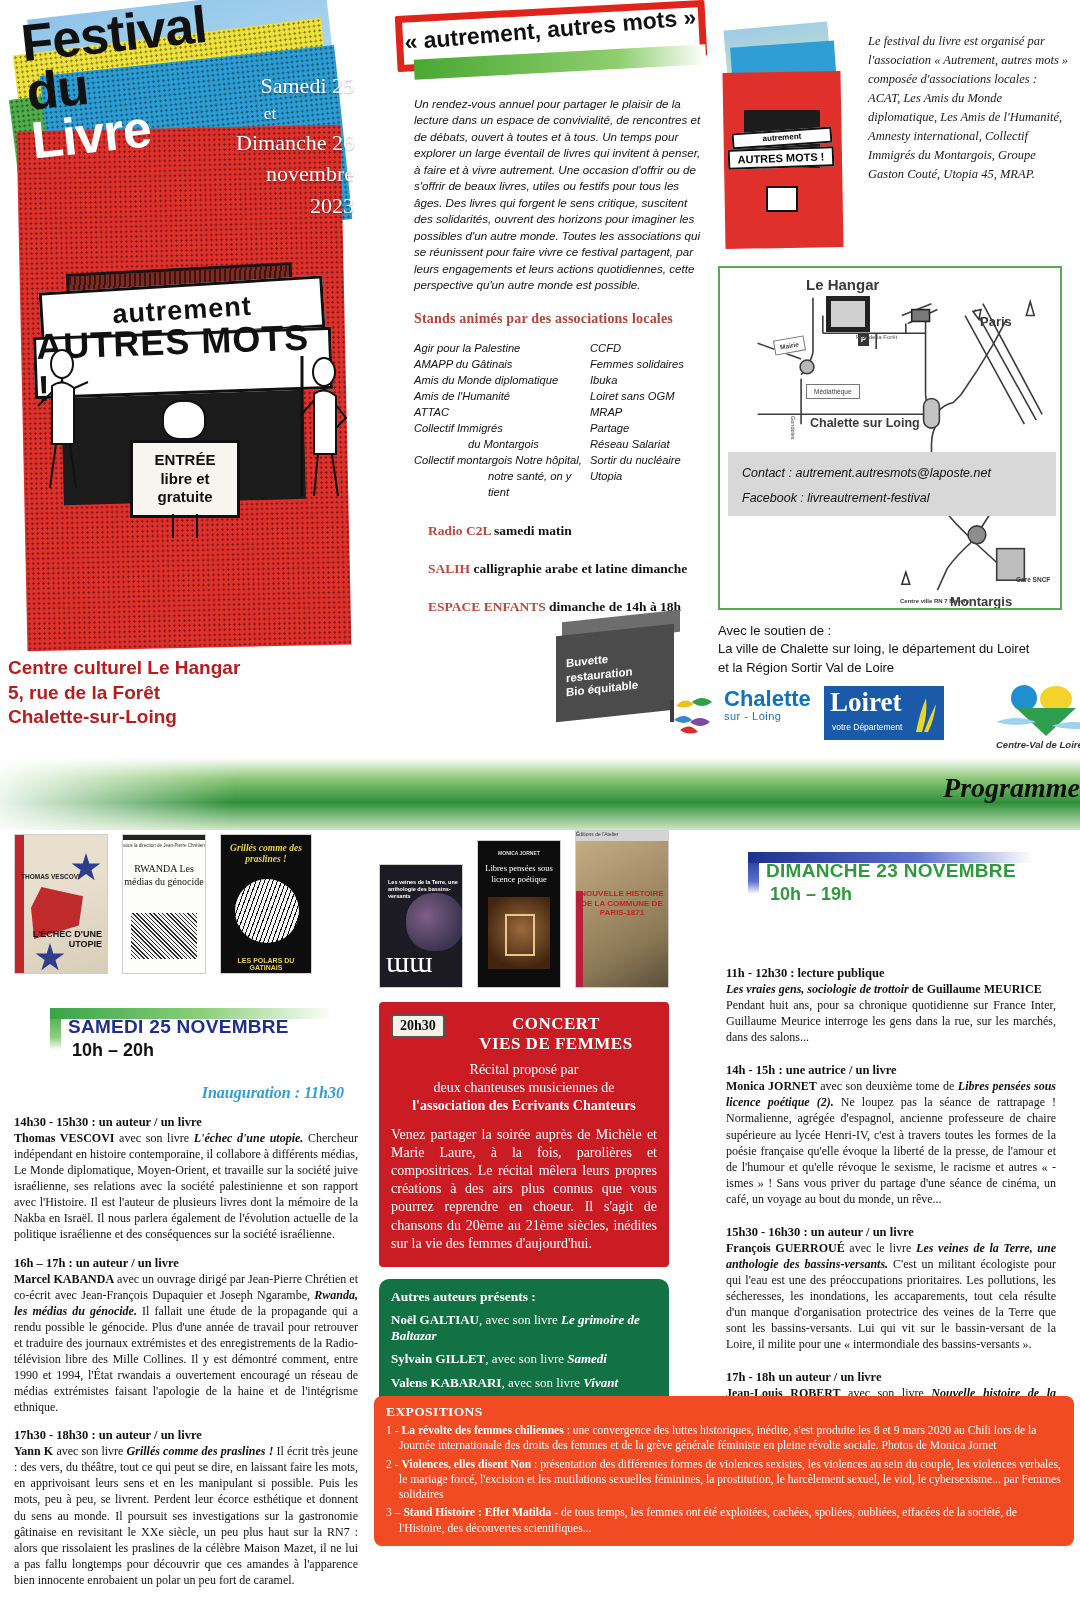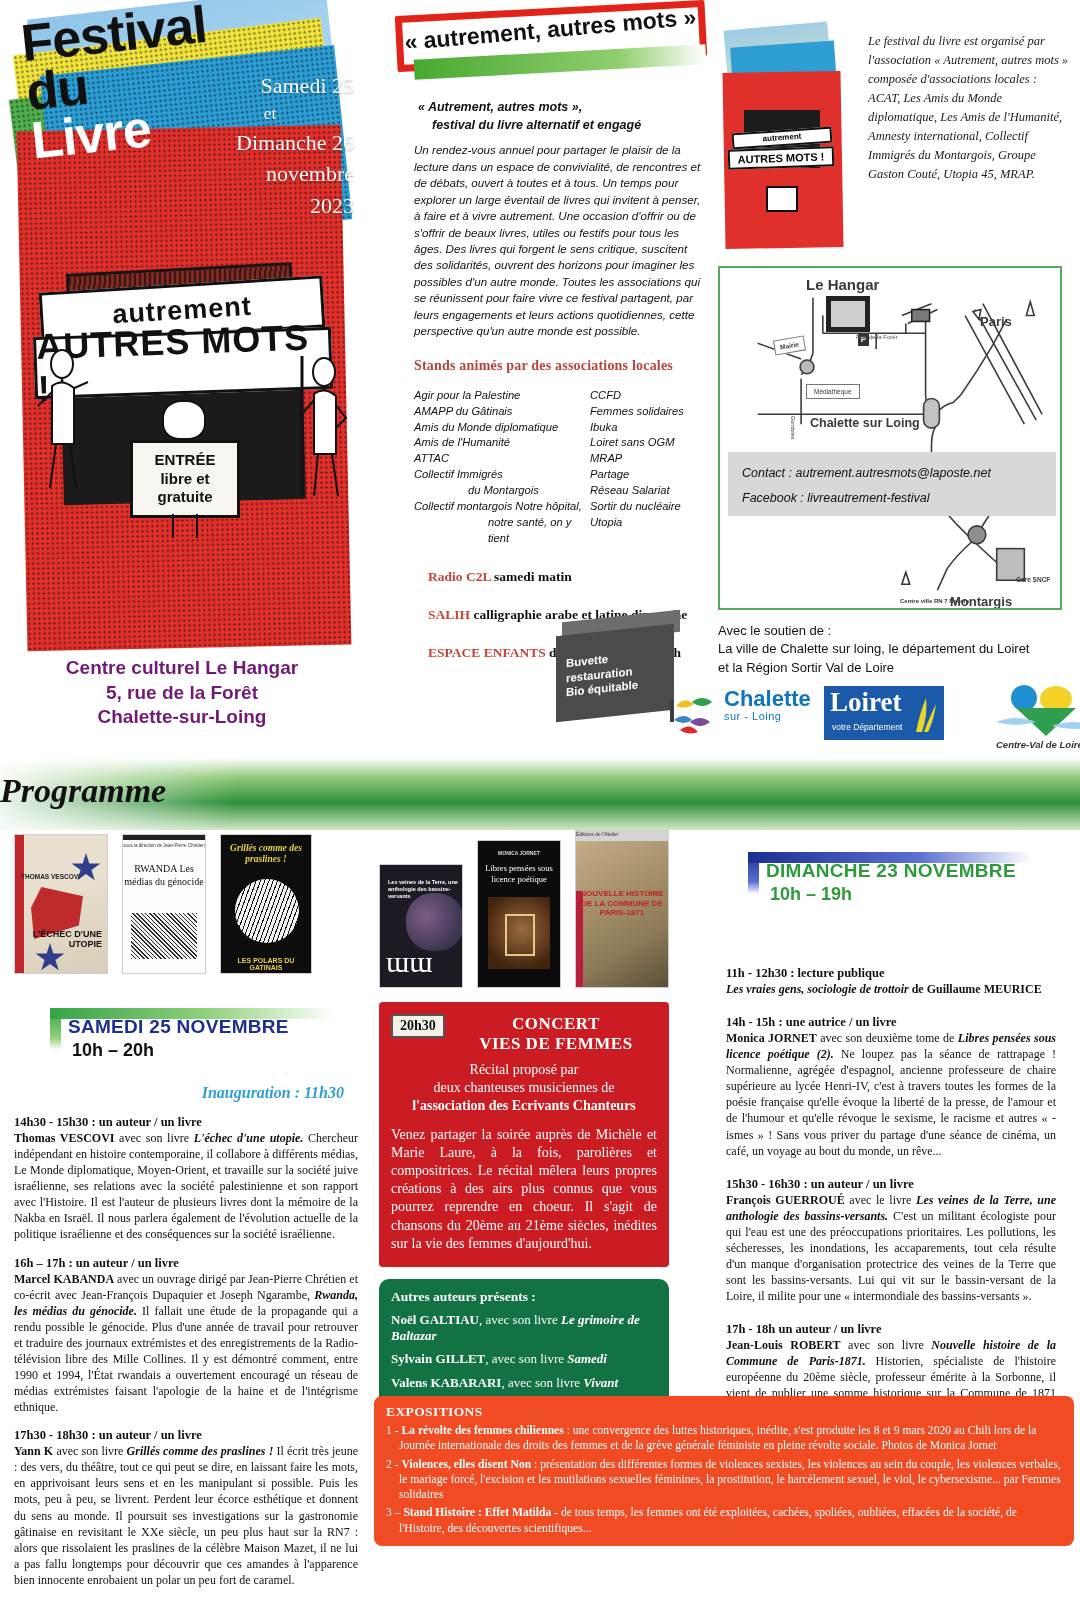--- a/index.html
+++ b/index.html
@@ -101,22 +101,22 @@
   }
   #fig-mid-head{
     position:absolute; left:128px; top:132px; width:44px; height:40px;
     background:#fff; border:2px solid #111; border-radius:44% 44% 40% 40%;
   }
   #fig-mid-legs{
     position:absolute; left:138px; top:246px; width:26px; height:24px;
     border-left:2px solid #111; border-right:2px solid #111;
   }
   #poster-venue{
-    position:absolute; left:0; top:656px; width:348px; text-align:center;
-    font-weight:700; font-size:19px; line-height:1.3; color:#701a75;
+    position:absolute; left:0; top:656px; width:348px; text-align:left;
+    font-weight:700; font-size:19px; line-height:1.3; color:#b91c1c;
   }
 
   
   #mid-col { position:absolute; left:392px; top:8px; width:318px; }
   #title-card { position:relative; height:80px; }
   #title-card .frame-red{
     position:absolute; left:4px; top:0; width:310px; height:56px;
     border:7px solid #e2231a; border-radius:2px;
     transform: rotate(-3deg);
   }
@@ -265,23 +265,23 @@
   
   #prog-band{
     position:absolute; left:0; top:758px; width:1080px; height:72px;
     background: linear-gradient(180deg,#ffffff 0%, #8ec878 28%, #2f8f3a 62%, #cfe7c4 100%);
   }
   #prog-band .wedge{
     position:absolute; left:0; top:0; width:1080px; height:72px;
     background: linear-gradient(96deg, rgba(255,255,255,.92) 0%, rgba(255,255,255,0) 22%);
   }
   #prog-title{
-    position:absolute; left:0; top:14px; width:1080px; text-align:left;
+    position:absolute; left:0; top:14px; width:1080px; text-align:right;
     font-family:"Liberation Serif", serif; font-style:italic; font-weight:700;
-    font-size:34px; color:#111;
+    font-size:28px; color:#111;
   }
 
   
   #cols{ position:absolute; left:0; top:830px; width:1080px; height:770px; }
 
   .covers{ display:flex; gap:14px; align-items:flex-end; }
   .cover{ border:1px solid #cfcfcf; position:relative; overflow:hidden; }
   .cover .ctxt{ position:absolute; width:100%; text-align:center; }
 
   
@@ -477,24 +477,20 @@
         <div>5, rue de la Forêt</div>
         <div>Chalette-sur-Loing</div>
       </div>
     </div>
 
     <div id="mid-col">
       <div id="title-card">
         <div class="frame-red"></div>
         <div class="bar-green"></div>
         <div class="tc-text">« autrement, autres mots »</div>
-      </div>
-      <div id="fest-sub">
-        <div>« Autrement, autres mots »,</div>
-        <div style="padding-left:14px">festival du livre alternatif et engagé</div>
       </div>
       <div id="fest-body">Un rendez-vous annuel pour partager le plaisir de la lecture dans un espace de convivialité, de rencontres et de débats, ouvert à toutes et à  tous. Un temps pour explorer un large éventail de livres qui invitent à penser, à faire et à vivre autrement. Une occasion d'offrir ou de s'offrir de beaux livres, utiles ou festifs pour tous les âges. Des livres qui forgent le sens critique, suscitent des solidarités, ouvrent des horizons pour imaginer les possibles d'un autre monde. Toutes les associations qui se réunissent pour faire vivre ce festival partagent, par leurs engagements et leurs actions quotidiennes, cette perspective qu'un autre monde est possible.</div>
 
       <div id="stands-title">Stands animés par des associations locales</div>
       <div id="stands-cols">
         <div class="col-a">
           <div>Agir pour la Palestine</div>
           <div>AMAPP du Gâtinais</div>
           <div>Amis du Monde diplomatique</div>
           <div>Amis de l'Humanité</div>
@@ -734,21 +730,21 @@
 
     <div id="col-right">
       <div class="day-head sun">
         <div class="corner"></div>
         <div class="dh-title">DIMANCHE 23 NOVEMBRE</div>
         <div class="dh-hours">10h – 19h</div>
       </div>
 
       <div class="slot" style="margin-top:40px">
         <div class="sl-time">11h - 12h30 :  lecture publique</div>
-        <div class="sl-body"><i>Les vraies gens, sociologie de trottoir</i><b> de Guillaume MEURICE</b><br></div>
+        <div class="sl-body"><i>Les vraies gens, sociologie de trottoir</i><b> de Guillaume MEURICE</b><br><span>Pendant huit ans, pour sa chronique quotidienne sur France Inter, Guillaume Meurice interroge les gens dans la rue, sur les marchés, dans des salons...</span></div>
       </div>
       <div class="slot" style="margin-top:18px">
         <div class="sl-time">14h - 15h :  une autrice / un livre</div>
         <div class="sl-body"><b>Monica JORNET</b><span> avec son deuxième tome de </span><i>Libres pensées sous licence poétique (2).</i><span> Ne loupez pas la séance de rattrapage ! Normalienne, agrégée d'espagnol, ancienne professeure de chaire supérieure au lycée Henri-IV, c'est à travers toutes les formes de la poésie française qu'elle évoque la liberté de la presse, de l'amour et de l'humour et qu'elle révoque le sexisme, le racisme et autres « -ismes » ! Sans vous priver du partage d'une séance de cinéma, un café, un voyage au bout du monde, un rêve...</span></div>
       </div>
       <div class="slot" style="margin-top:18px">
         <div class="sl-time">15h30 - 16h30 :  un auteur / un livre</div>
         <div class="sl-body"><b>François GUERROUÉ</b><span> avec le livre </span><i>Les veines de la Terre, une anthologie des bassins-versants.</i><span> C'est un militant écologiste pour qui l'eau est une des préoccupations prioritaires. Les pollutions, les sécheresses, les inondations, les accaparements, tout cela résulte d'un manque d'organisation protectrice des veines de la Terre que sont les bassins-versants. Lui qui vit sur le bassin-versant de la Loire, il milite pour une « intermondiale des bassins-versants ».</span></div>
       </div>
       <div class="slot" style="margin-top:18px">

